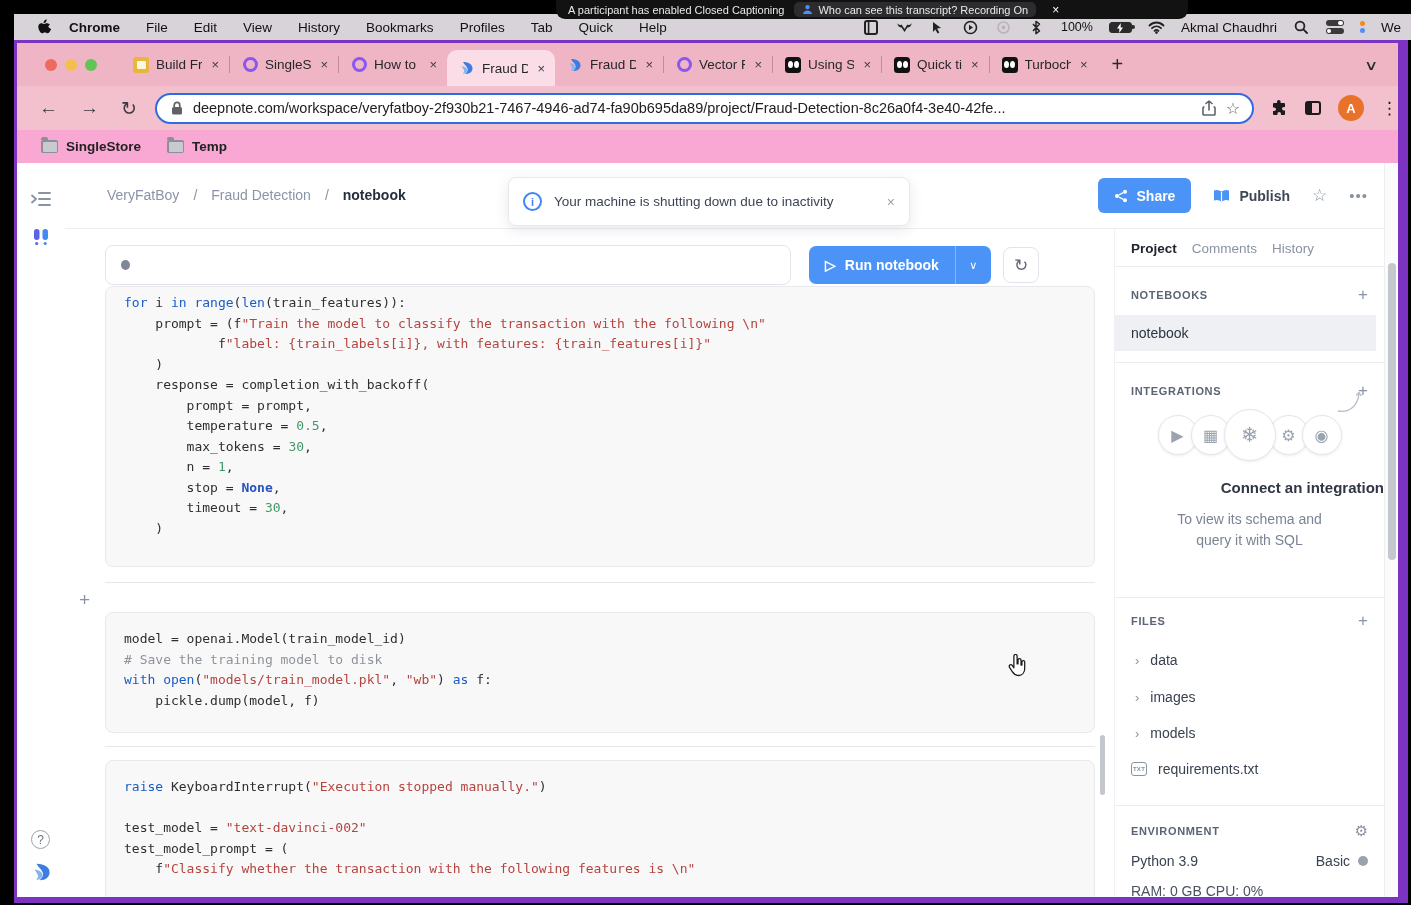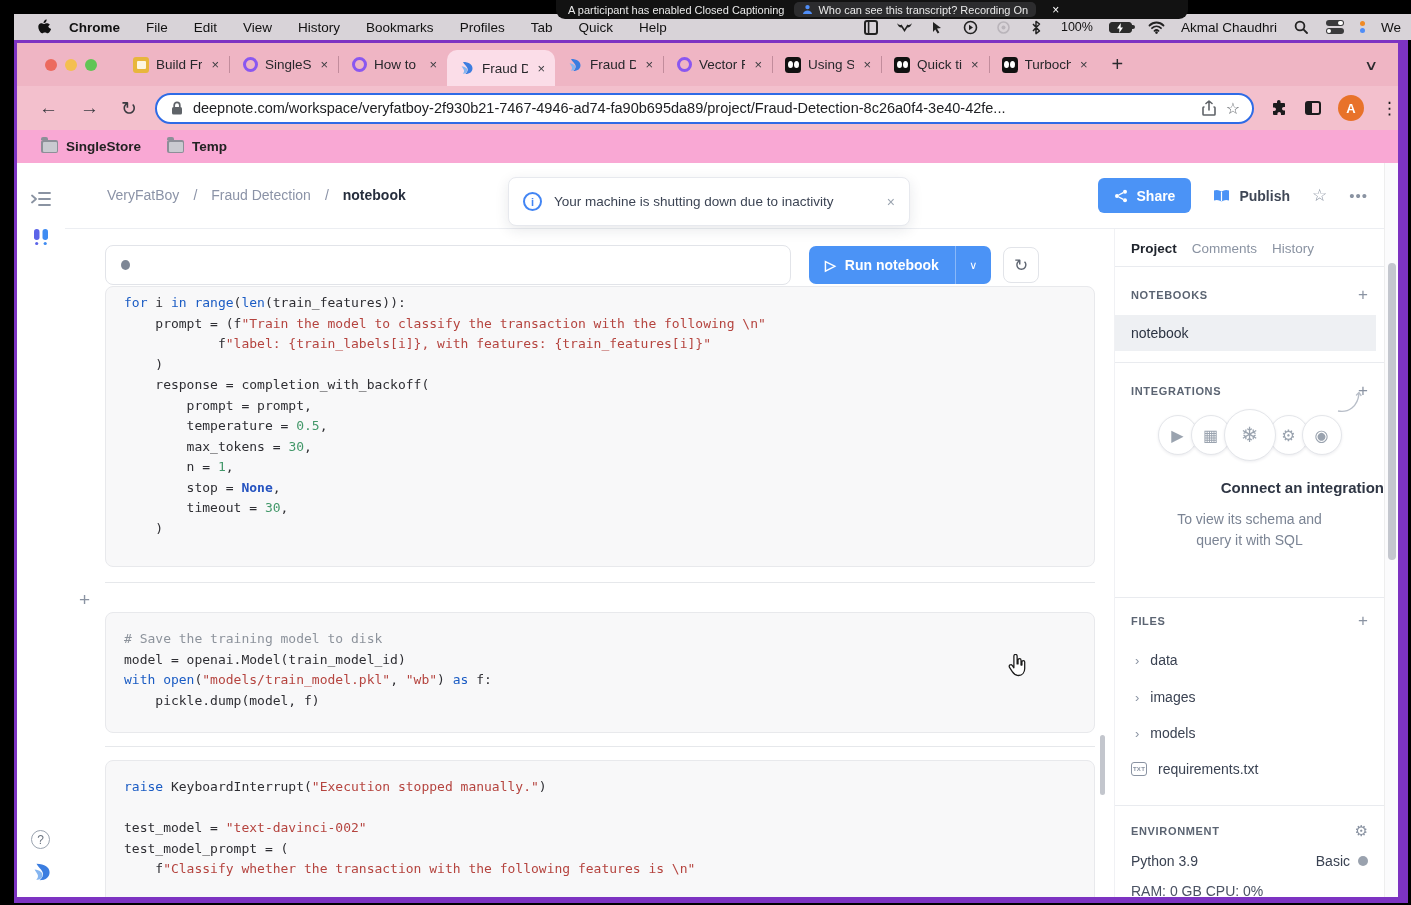--- a/index.html
+++ b/index.html
@@ -466,22 +466,22 @@
             <div class="code-line"><span class="tok-p">        temperature = </span><span class="tok-n">0.5</span><span class="tok-p">,</span></div>
             <div class="code-line"><span class="tok-p">        max_tokens = </span><span class="tok-n">30</span><span class="tok-p">,</span></div>
             <div class="code-line"><span class="tok-p">        n = </span><span class="tok-n">1</span><span class="tok-p">,</span></div>
             <div class="code-line"><span class="tok-p">        stop = </span><span class="tok-v">None</span><span class="tok-p">,</span></div>
             <div class="code-line"><span class="tok-p">        timeout = </span><span class="tok-n">30</span><span class="tok-p">,</span></div>
             <div class="code-line"><span class="tok-p">    )</span></div>
           </div>
       <div class="cell-divider" style="top:353px"></div>
       <span class="add-cell">+</span>
       <div class="code-cell" id="cell1">
+            <div class="code-line"><span class="tok-p">model = openai.Model(train_model_id)</span></div>
             <div class="code-line"><span class="tok-c"># Save the training model to disk</span></div>
-            <div class="code-line"><span class="tok-p">model = openai.Model(train_model_id)</span></div>
             <div class="code-line"><span class="tok-k">with</span><span class="tok-p"> </span><span class="tok-b">open</span><span class="tok-p">(</span><span class="tok-s">"models/train_model.pkl"</span><span class="tok-p">, </span><span class="tok-s">"wb"</span><span class="tok-p">) </span><span class="tok-k">as</span><span class="tok-p"> f:</span></div>
             <div class="code-line"><span class="tok-p">    pickle.dump(model, f)</span></div>
           </div>
       <div class="cell-divider" style="top:517px"></div>
       <div class="code-cell" id="cell2">
             <div class="code-line"><span class="tok-k">raise</span><span class="tok-p"> KeyboardInterrupt(</span><span class="tok-s">"Execution stopped manually."</span><span class="tok-p">)</span></div>
             <div class="code-line">&nbsp;</div>
             <div class="code-line"><span class="tok-p">test_model = </span><span class="tok-s">"text-davinci-002"</span></div>
             <div class="code-line"><span class="tok-p">test_model_prompt = (</span></div>
             <div class="code-line"><span class="tok-p">    f</span><span class="tok-s">"Classify whether the transaction with the following features is \n"</span></div>

